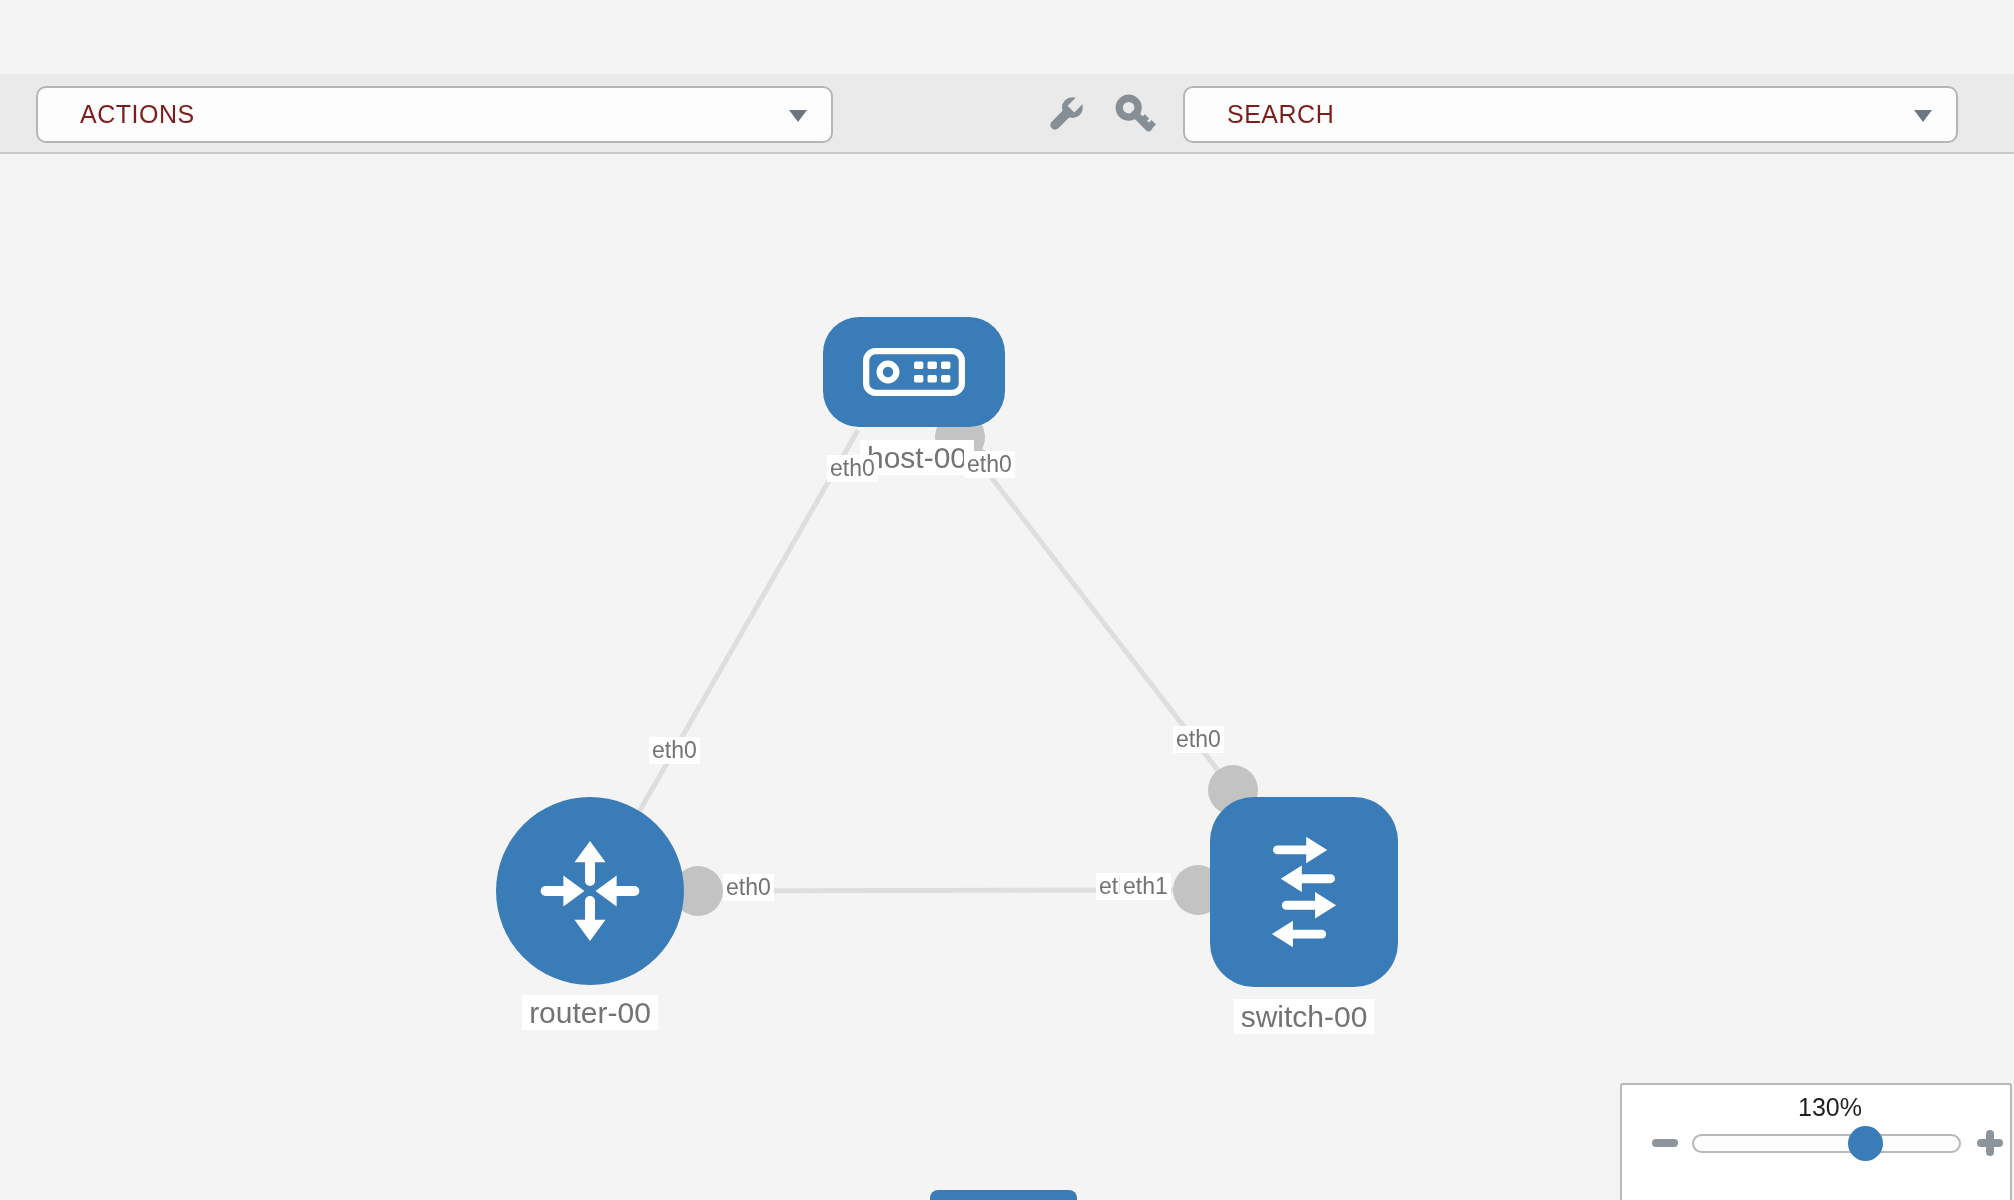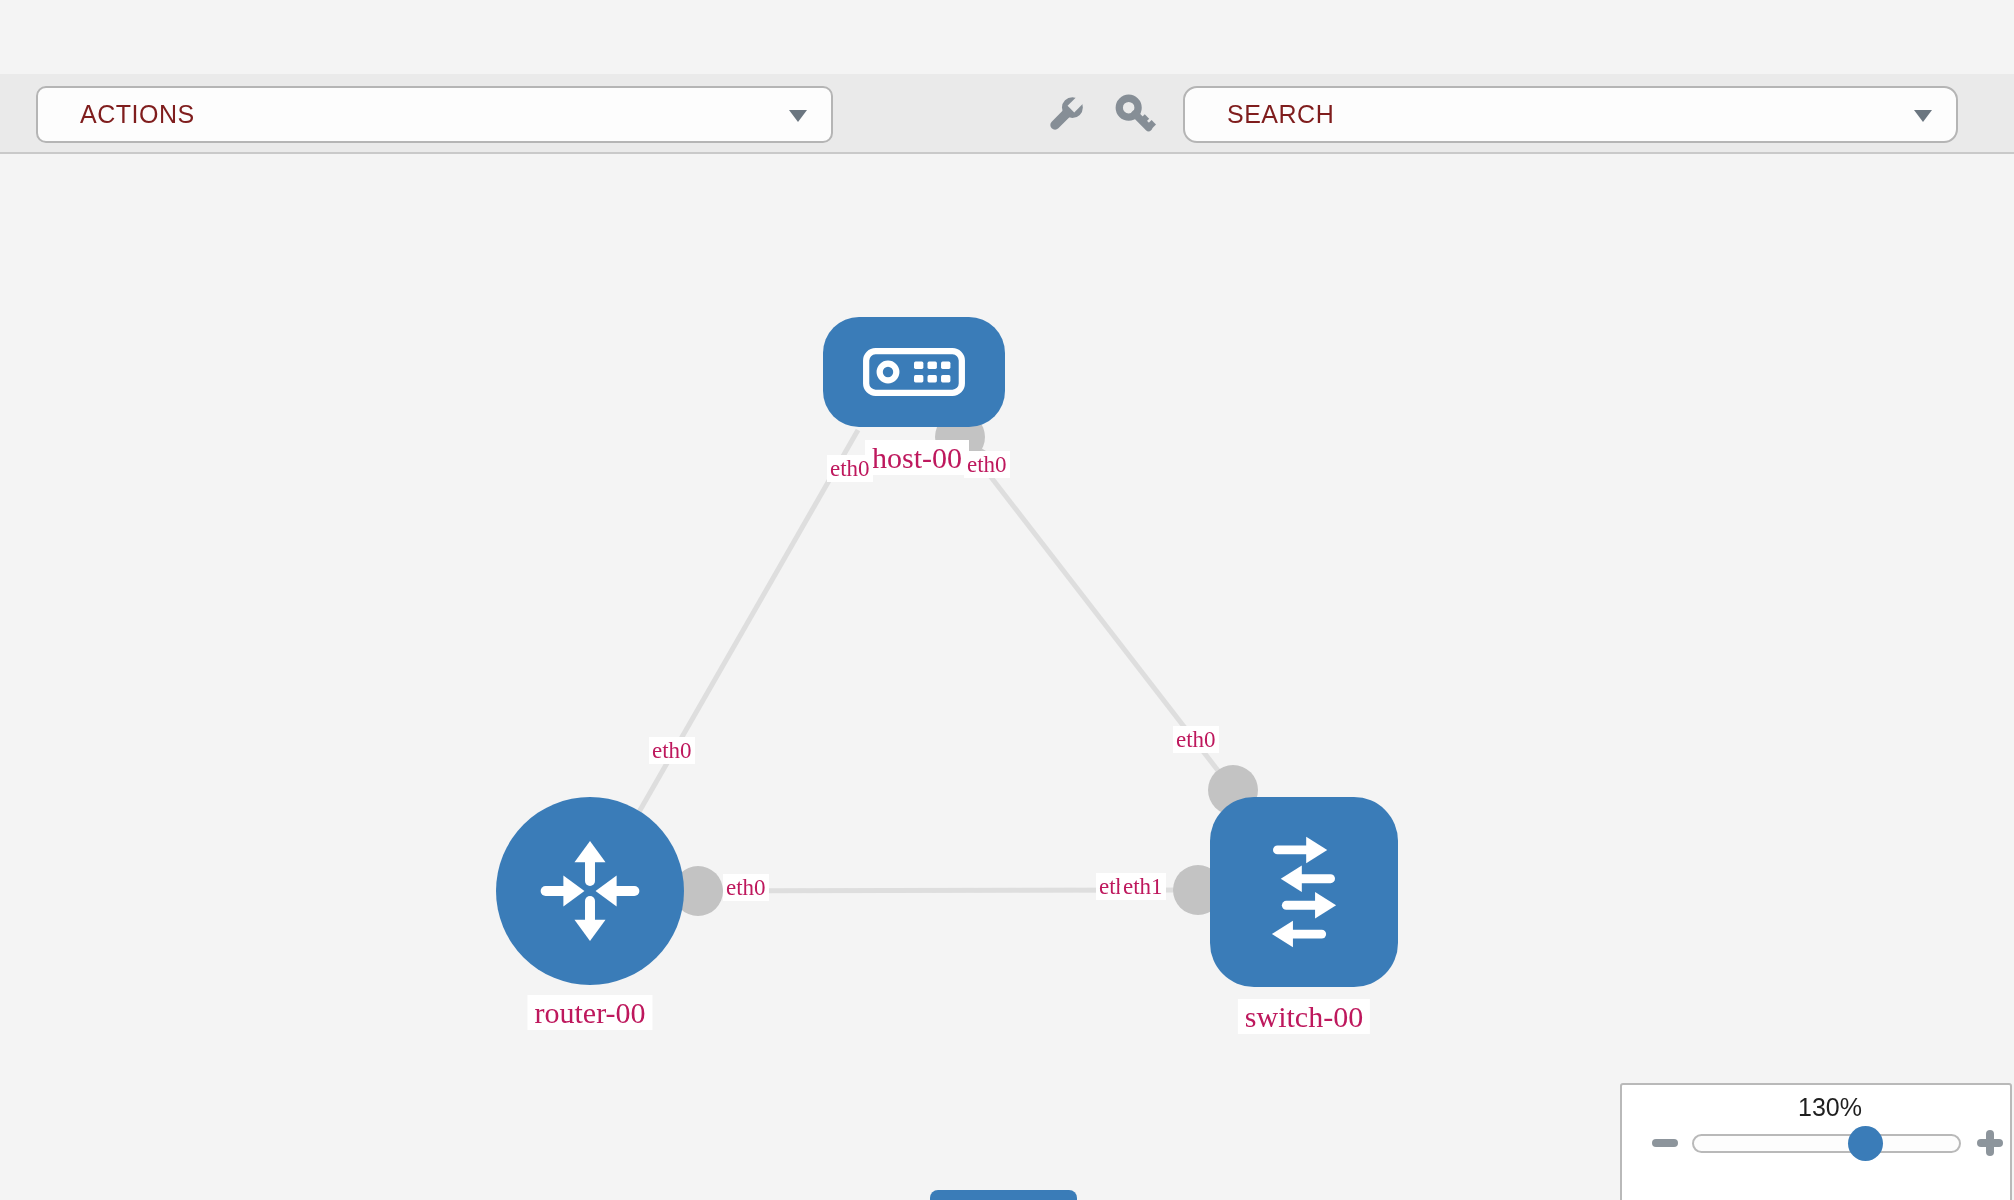--- a/index.html
+++ b/index.html
@@ -36,21 +36,21 @@
   .combo-label {
     position:absolute; left:22px; top:0; line-height:53px;
     font-size:25px; color:#7f1d1d; letter-spacing:0.5px;margin-left:20px;
   }
   .combo-caret {
     position:absolute; right:24px; top:22px; width:0; height:0;
     border-left:9px solid transparent; border-right:9px solid transparent;
     border-top:12px solid #6b7680;
   }
   .combo.actions { left:36px;  width:797px; }
-  .combo.search  { left:1183px; width:775px;border-radius:14px; }
+  .combo.search  { left:1183px; width:775px; }
   .tool-icon-btn {
     position:absolute; top:16px; width:50px; height:50px; cursor:pointer;
     display:flex; align-items:center; justify-content:center;
   }
   .tool-icon-btn.wrench { left:1040px; }
   .tool-icon-btn.key    { left:1111px; }
 
   
   .links-svg { position:absolute; left:0; top:0; width:2014px; height:1200px; z-index:1; pointer-events:none; }
   .port {
@@ -60,22 +60,22 @@
   .node {
     position:absolute; background:#3a7cb8; z-index:3; cursor:pointer;
     display:flex; align-items:center; justify-content:center;
   }
   .node.host   { left:823px;  top:317px; width:182px; height:110px; border-radius:36px; }
   .node.router { left:496px;  top:797px; width:188px; height:188px; border-radius:50%; }
   .node.switch { left:1210px; top:797px; width:188px; height:190px; border-radius:44px; }
   .node.cutoff { left:930px;  top:1190px; width:147px; height:20px; border-radius:8px 8px 0 0; }
 
   .chip {
-    position:absolute; background:#ffffff; color:#be185d; z-index:4;
-    font-size:23px; line-height:27px; padding:0 3px; white-space:nowrap;font-family:Liberation Serif, serif;
+    position:absolute; background:#ffffff; color:#737373; z-index:4;
+    font-size:23px; line-height:27px; padding:0 3px; white-space:nowrap;
   }
   .node-chip {
     font-size:30px; line-height:35px; padding:0 7px;
     transform:translateX(-50%);
   }
 
   
   .zoom-panel {
     position:absolute; left:1620px; top:1083px; width:392px; height:132px;
     background:#ffffff; border:2px solid #b9b9b9; border-radius:3px; z-index:5;

